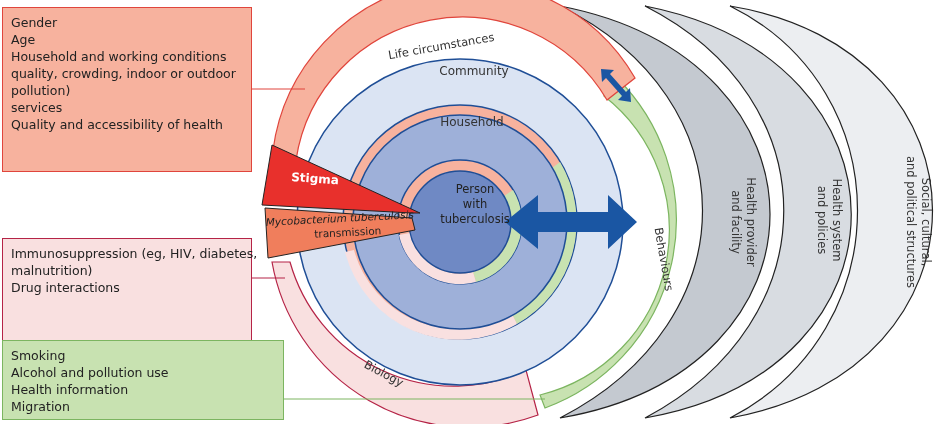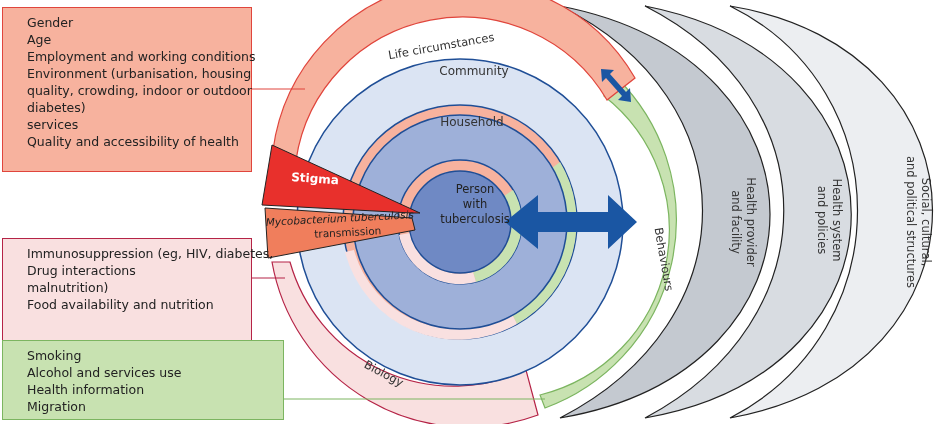--- a/index.html
+++ b/index.html
@@ -1,18 +1,18 @@
 <!DOCTYPE html>
 <html><head>
 <meta charset="utf-8">
 <style>
   html,body{margin:0;padding:0;background:#ffffff;}
   body{width:939px;height:424px;position:relative;overflow:hidden;font-family:"DejaVu Sans",sans-serif;}
   svg{position:absolute;left:0;top:0;}
-  .box{position:absolute;box-sizing:border-box;padding:6px 24px;font-size:12.5px;line-height:17px;color:#222;}
+  .box{position:absolute;box-sizing:border-box;padding:6px 8px;font-size:12.5px;line-height:17px;color:#222;}
   .box div{white-space:nowrap;}
   #box-life{left:2px;top:7px;width:250px;height:165px;background:#f7b29e;border:1.5px solid #e0453c;}
   #box-bio{left:2px;top:238px;width:250px;height:104px;background:#f9e0e0;border:1.5px solid #b52346;}
   #box-beh{left:2px;top:340px;width:282px;height:80px;background:#c8e2b1;border:1.5px solid #7cb560;}
   svg text{font-family:"DejaVu Sans",sans-serif;}
 </style>
 </head>
 <body>
 
 <svg id="diagram" width="939" height="424" viewBox="0 0 939 424" xmlns="http://www.w3.org/2000/svg">
@@ -71,33 +71,31 @@
   <text x="732" y="222" font-size="11.5" fill="#333" text-anchor="middle" transform="rotate(90 732 222)">and facility</text>
   <text x="833" y="220" font-size="11.5" fill="#333" text-anchor="middle" transform="rotate(90 833 220)">Health system</text>
   <text x="818" y="220" font-size="11.5" fill="#333" text-anchor="middle" transform="rotate(90 818 220)">and policies</text>
   <text x="922" y="222" font-size="11.5" fill="#333" text-anchor="middle" transform="rotate(90 922 222)">Social, cultural,</text>
   <text x="907" y="222" font-size="11.5" fill="#333" text-anchor="middle" transform="rotate(90 907 222)">and political structures</text>
 </svg>
 
 <div class="box" id="box-life">
   <div>Gender</div>
   <div>Age</div>
-  <div>Employment and working conditions</div>
-  <div>Environment (urbanisation, housing</div>
+  <div>Household and working conditions</div>
   <div>quality, crowding, indoor or outdoor</div>
-  <div>diabetes)</div>
+  <div>pollution)</div>
   <div>services</div>
   <div>Quality and accessibility of health</div>
 </div>
 
 <div class="box" id="box-bio">
   <div>Immunosuppression (eg, HIV, diabetes,</div>
+  <div>malnutrition)</div>
   <div>Drug interactions</div>
-  <div>malnutrition)</div>
-  <div>Food availability and nutrition</div>
 </div>
 
 <div class="box" id="box-beh">
   <div>Smoking</div>
-  <div>Alcohol and services use</div>
+  <div>Alcohol and pollution use</div>
   <div>Health information</div>
   <div>Migration</div>
 </div>
 
 </body></html>

